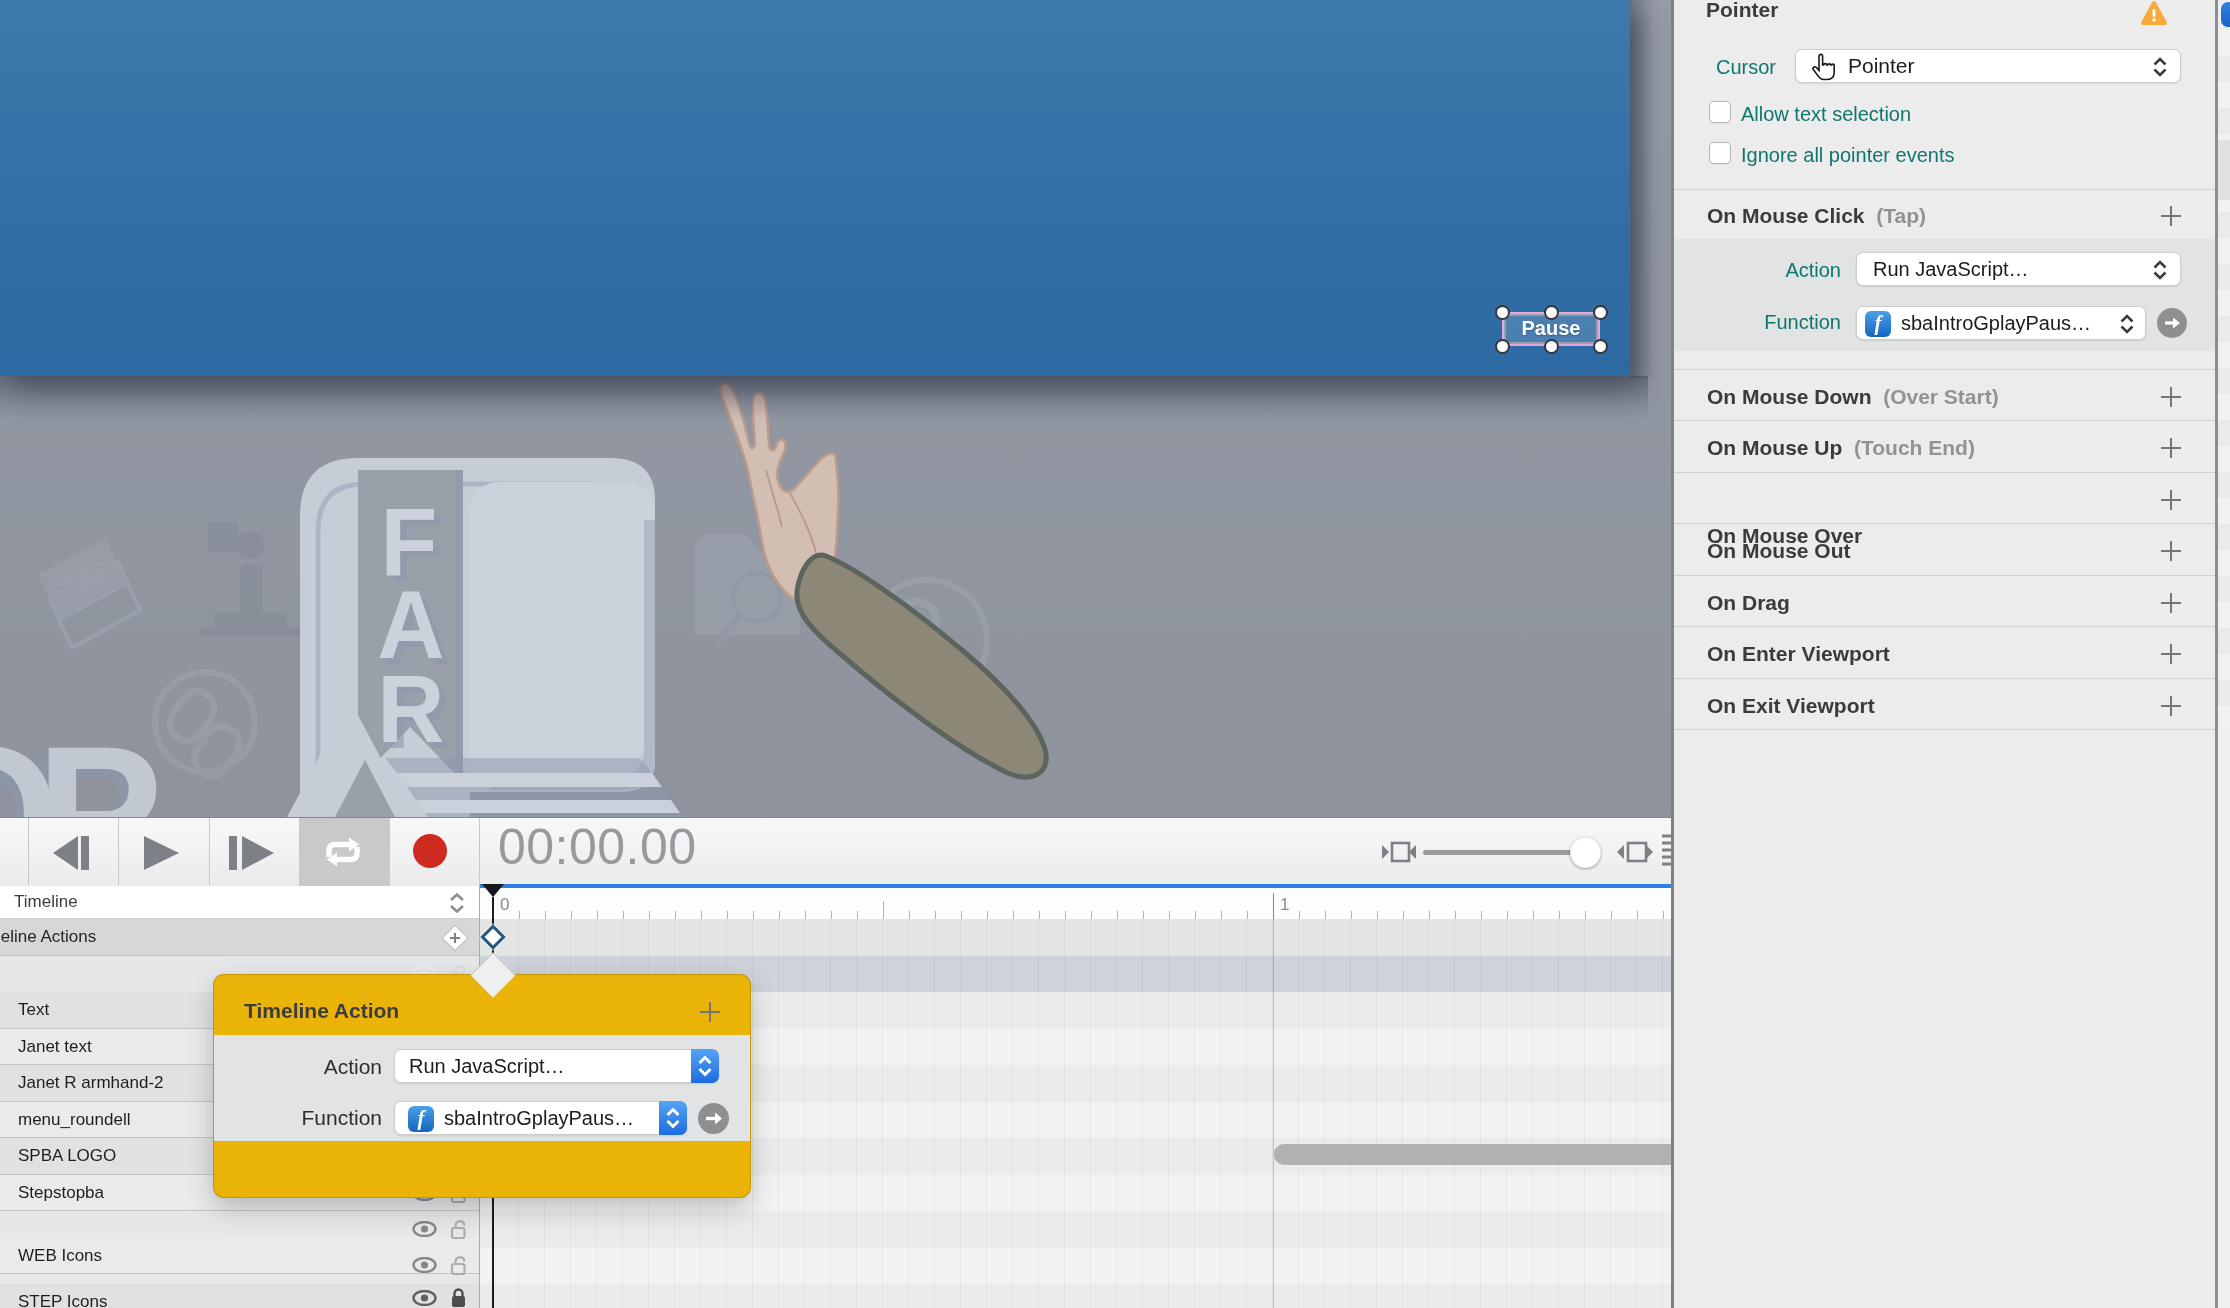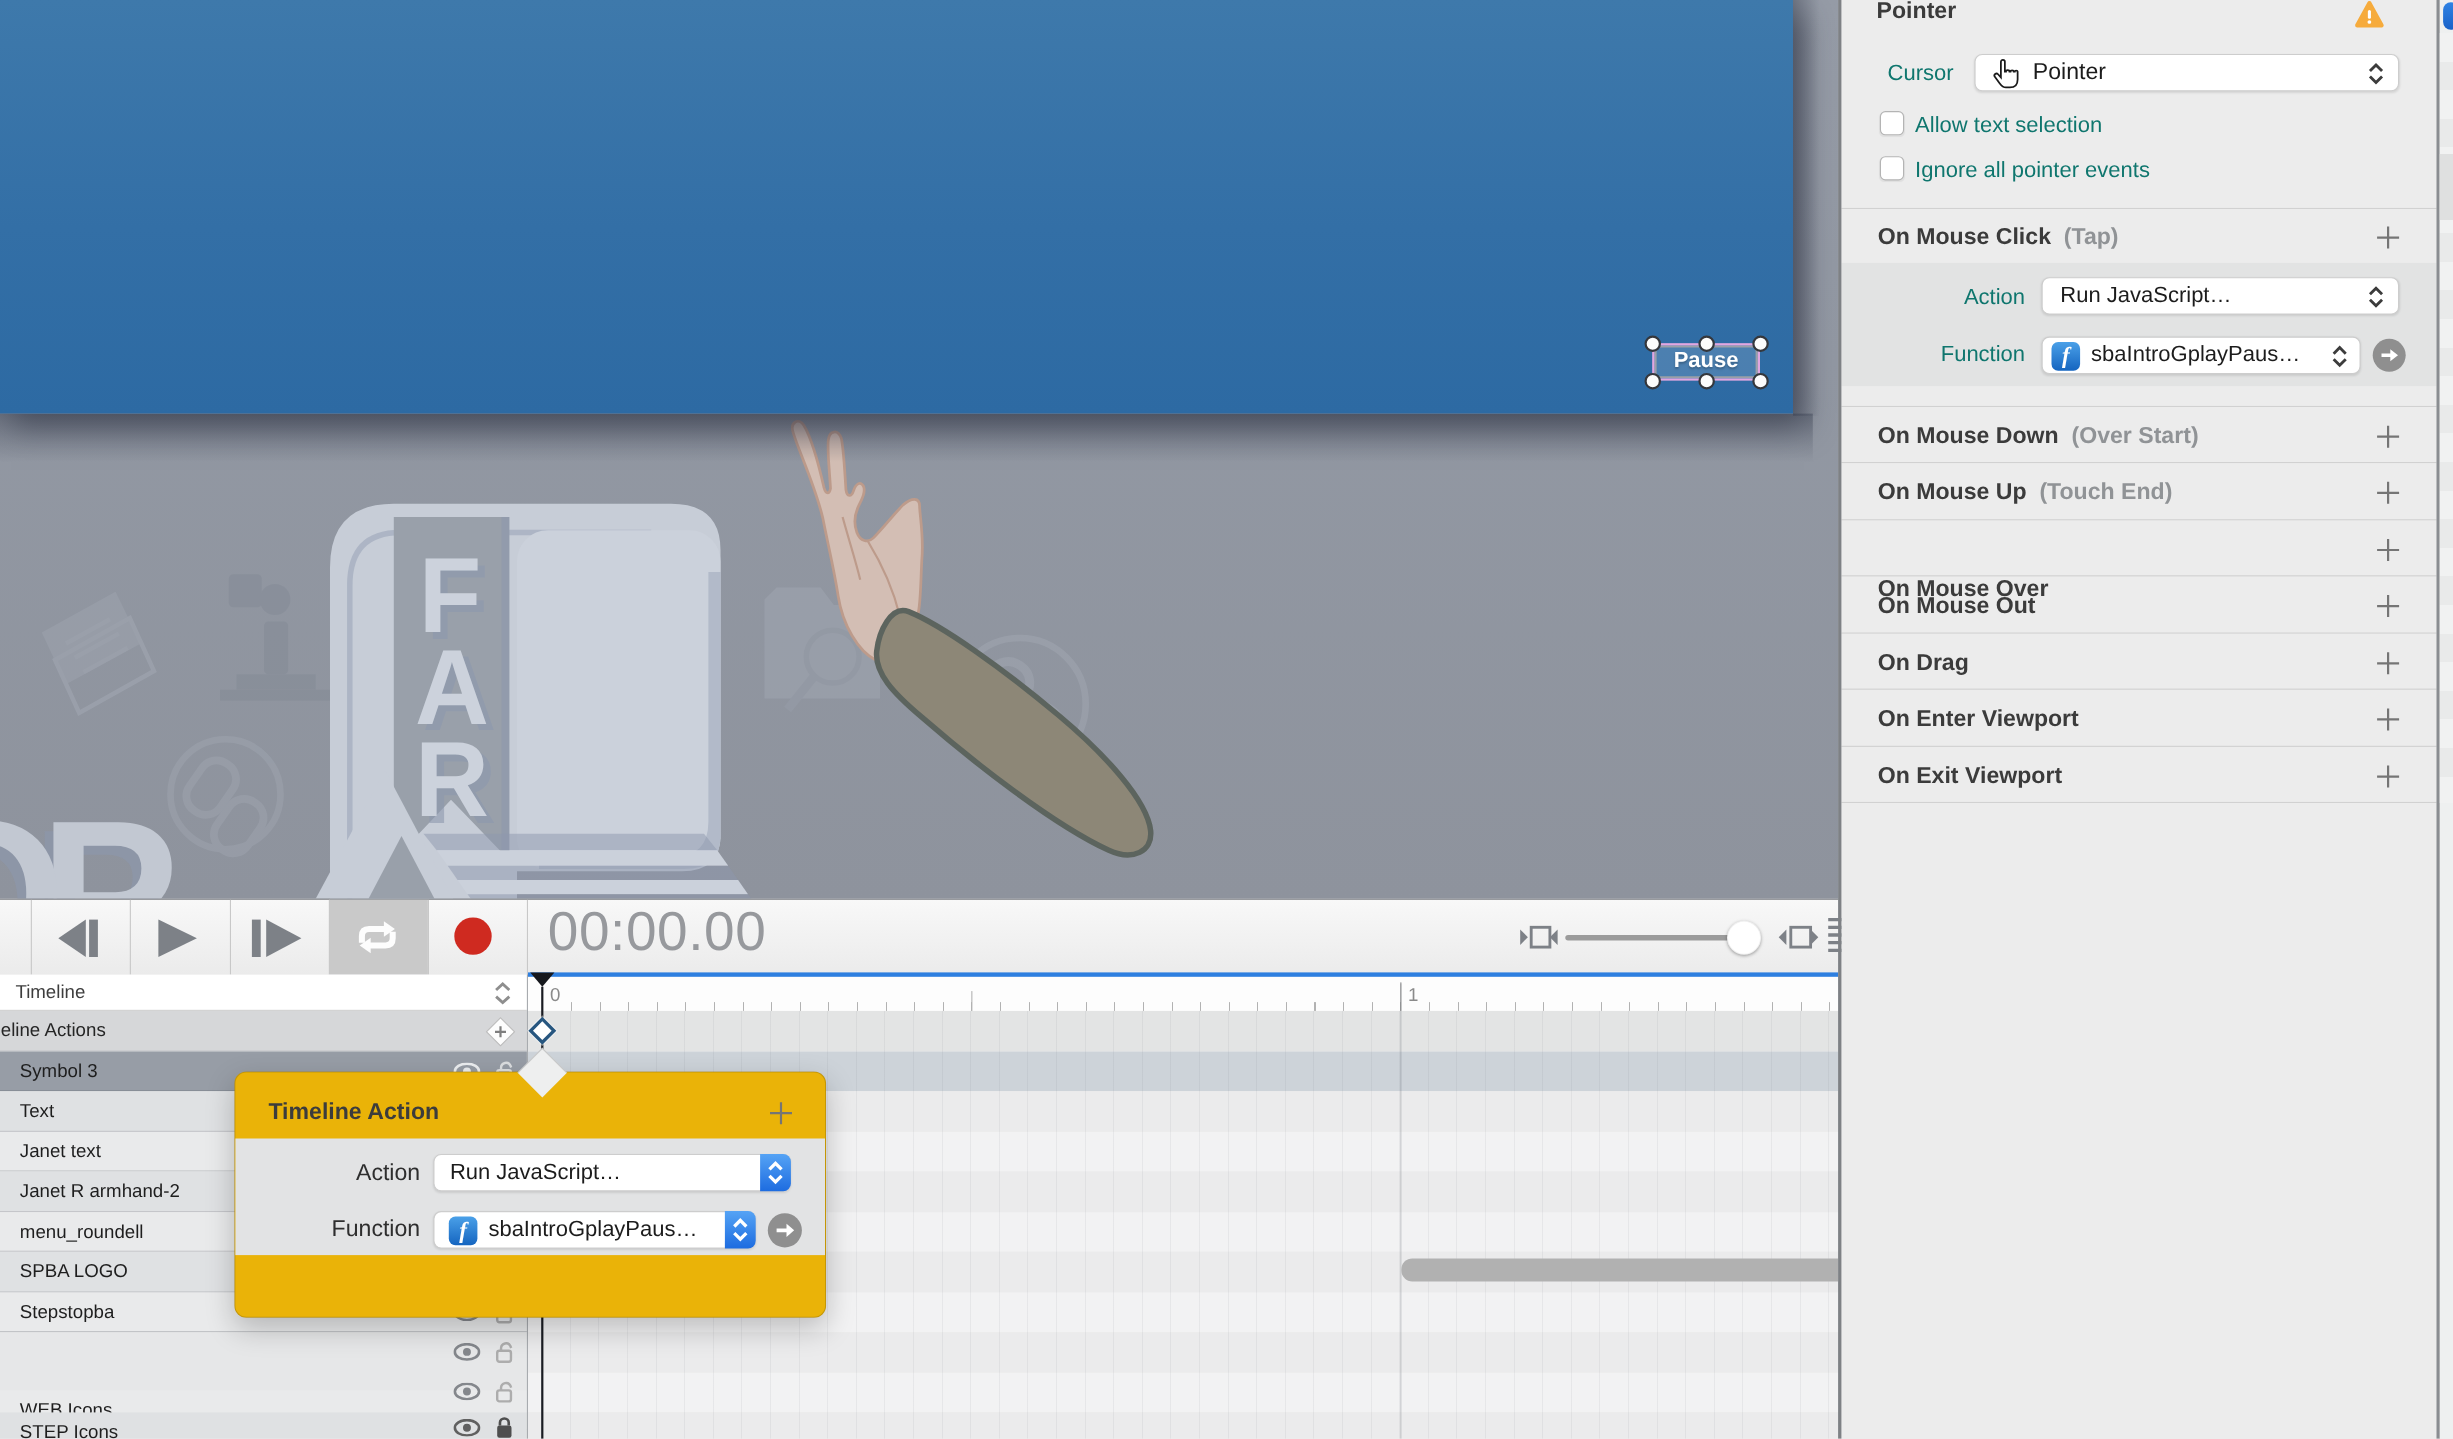--- a/index.html
+++ b/index.html
@@ -211,42 +211,39 @@
         <path d="M7 15 L13 20.5 L19 15" fill="none" stroke="#8e8e8e" stroke-width="2.6"></path>
       </svg>
   </div>
   <div class="lrow" style="top:33px;height:37px;background:#d6d7d9;">
       <span class="nm" style="left:-27px;color:#252525;">Timeline Actions</span>
     <svg style="position:absolute;left:441px;top:5px" width="28" height="28" viewBox="0 0 28 28">
         <rect x="5" y="5" width="18" height="18" transform="rotate(45 14 14)" fill="#fdfdfd" stroke="#bcbcbc" stroke-width="1"></rect>
         <path d="M14 9 v10 M9 14 h10" stroke="#7e7e7e" stroke-width="2"></path>
       </svg>
   </div>
-  <div class="lrow" style="top:70px;height:36px;background:#979da6;border-bottom:1px solid #878d96;">
-      <span class="nm">Symbol 3</span>
-    </div>
   <div class="lrow" style="top:106px;height:37px;background:#dfe1e3;">
       <span class="nm">Text</span>
     </div>
   <div class="lrow" style="top:143px;height:36px;background:#e9eaeb;">
       <span class="nm">Janet text</span>
     </div>
   <div class="lrow" style="top:179px;height:37px;background:#dfe1e3;">
       <span class="nm">Janet R armhand-2</span>
     </div>
   <div class="lrow" style="top:216px;height:36px;background:#e9eaeb;">
       <span class="nm">menu_roundell</span>
     </div>
   <div class="lrow" style="top:252px;height:37px;background:#dfe1e3;">
       <span class="nm">SPBA LOGO</span>
     </div>
   <div class="lrow" style="top:289px;height:36px;background:#e9eaeb;">
       <span class="nm">Stepstopba</span>
     </div>
-  <div class="lrow" style="top:378px;height:36px;background:#e9eaeb;">
+  <div class="lrow" style="top:352px;height:36px;background:#e9eaeb;">
       <span class="nm">WEB Icons</span>
     </div>
   <div class="lrow" style="top:398px;height:24px;background:#dfe1e3;border-bottom:none;">
       <span class="nm" style="top:18px;">STEP Icons</span>
     </div>
 </div>
 <div id="tbody">
   <div class="brow abs" style="top:919px;height:37px;background:#e3e4e4;"></div>
   <div class="brow abs" style="top:956px;height:36px;background:#cdd3d9;"></div>
   <div class="brow abs" style="top:992px;height:37px;background:#ebebec;"></div>

